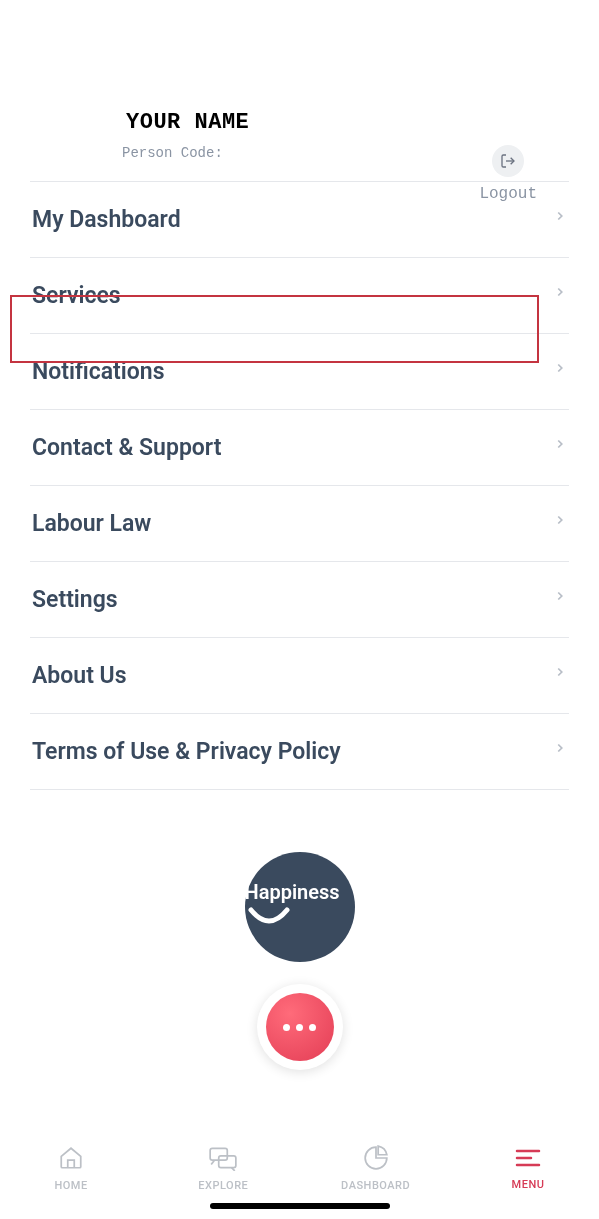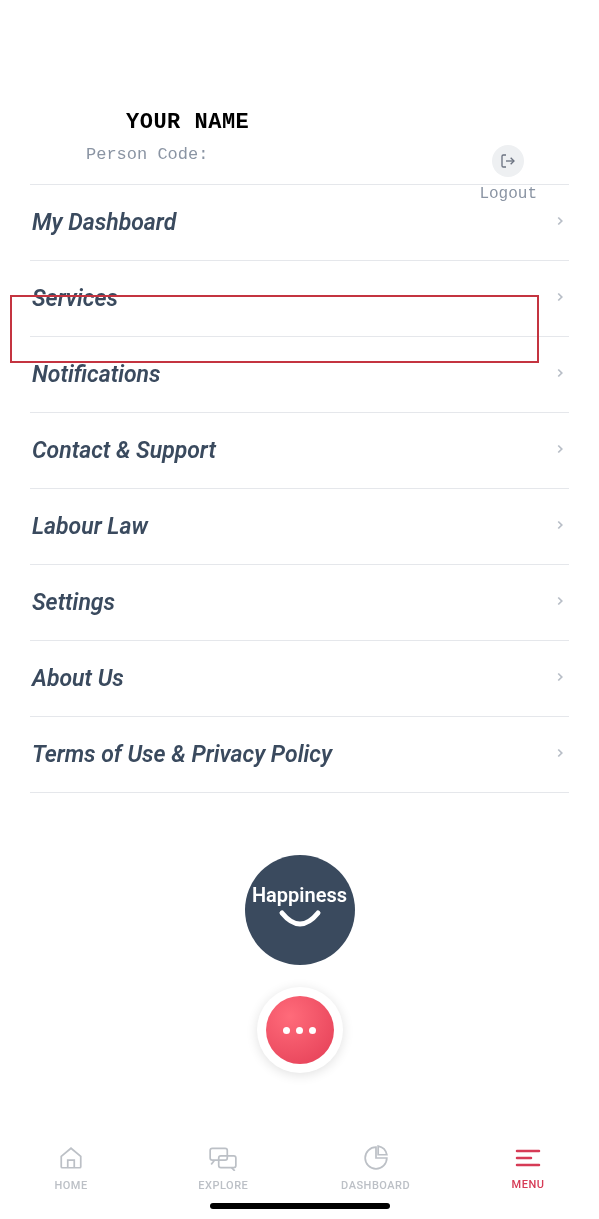--- a/index.html
+++ b/index.html
@@ -17,23 +17,23 @@
       font-family: Liberation Mono, monospace;
     }
     .user-name {
       font-size: 22px;
       font-weight: 700;
       color: #000;
       margin-left: 96px;
       letter-spacing: 0.5px;
     }
     .person-code {
-      font-size: 17px;
+      font-size: 14px;
       color: #8a94a3;
-      margin-left: 56px;
+      margin-left: 92px;
       margin-top: 10px;
     }
     .logout-block {
       position: absolute;
       right: 62px;
       top: 145px;
       text-align: center;
       cursor: pointer;
     }
     .logout-icon-wrap {
@@ -53,26 +53,24 @@
     }
     .menu-list {
       margin: 0 30px;
     }
     .menu-divider-top {
       border-top: 1px solid #e5e7eb;
       margin: 0 30px;
     }
     .menu-item {
       display: flex;
-      align-items: center;
       justify-content: space-between;
       padding: 24px 2px;
       border-bottom: 1px solid #e5e7eb;
       cursor: pointer;
-      font-style: italic;
     }
     .menu-item-label {
       font-size: 23px;
       font-weight: 600;
       color: #3a4a5e;
     }
     .chevron {
       color: #b8bec7;
     }
     .highlight-frame {
@@ -86,21 +84,21 @@
       z-index: 5;
     }
     .happiness-badge {
       width: 110px;
       height: 110px;
       background: #3a4a5e;
       border-radius: 50%;
       margin: 62px auto 0;
       display: flex;
       flex-direction: column;
-      align-items: center;
+      align-items: flex-start;
       justify-content: center;
       cursor: pointer;
     }
     .happiness-text {
       color: #fff;
       font-size: 20px;
       font-weight: 600;
     }
     .smile-arc {
       margin-top: 2px;

